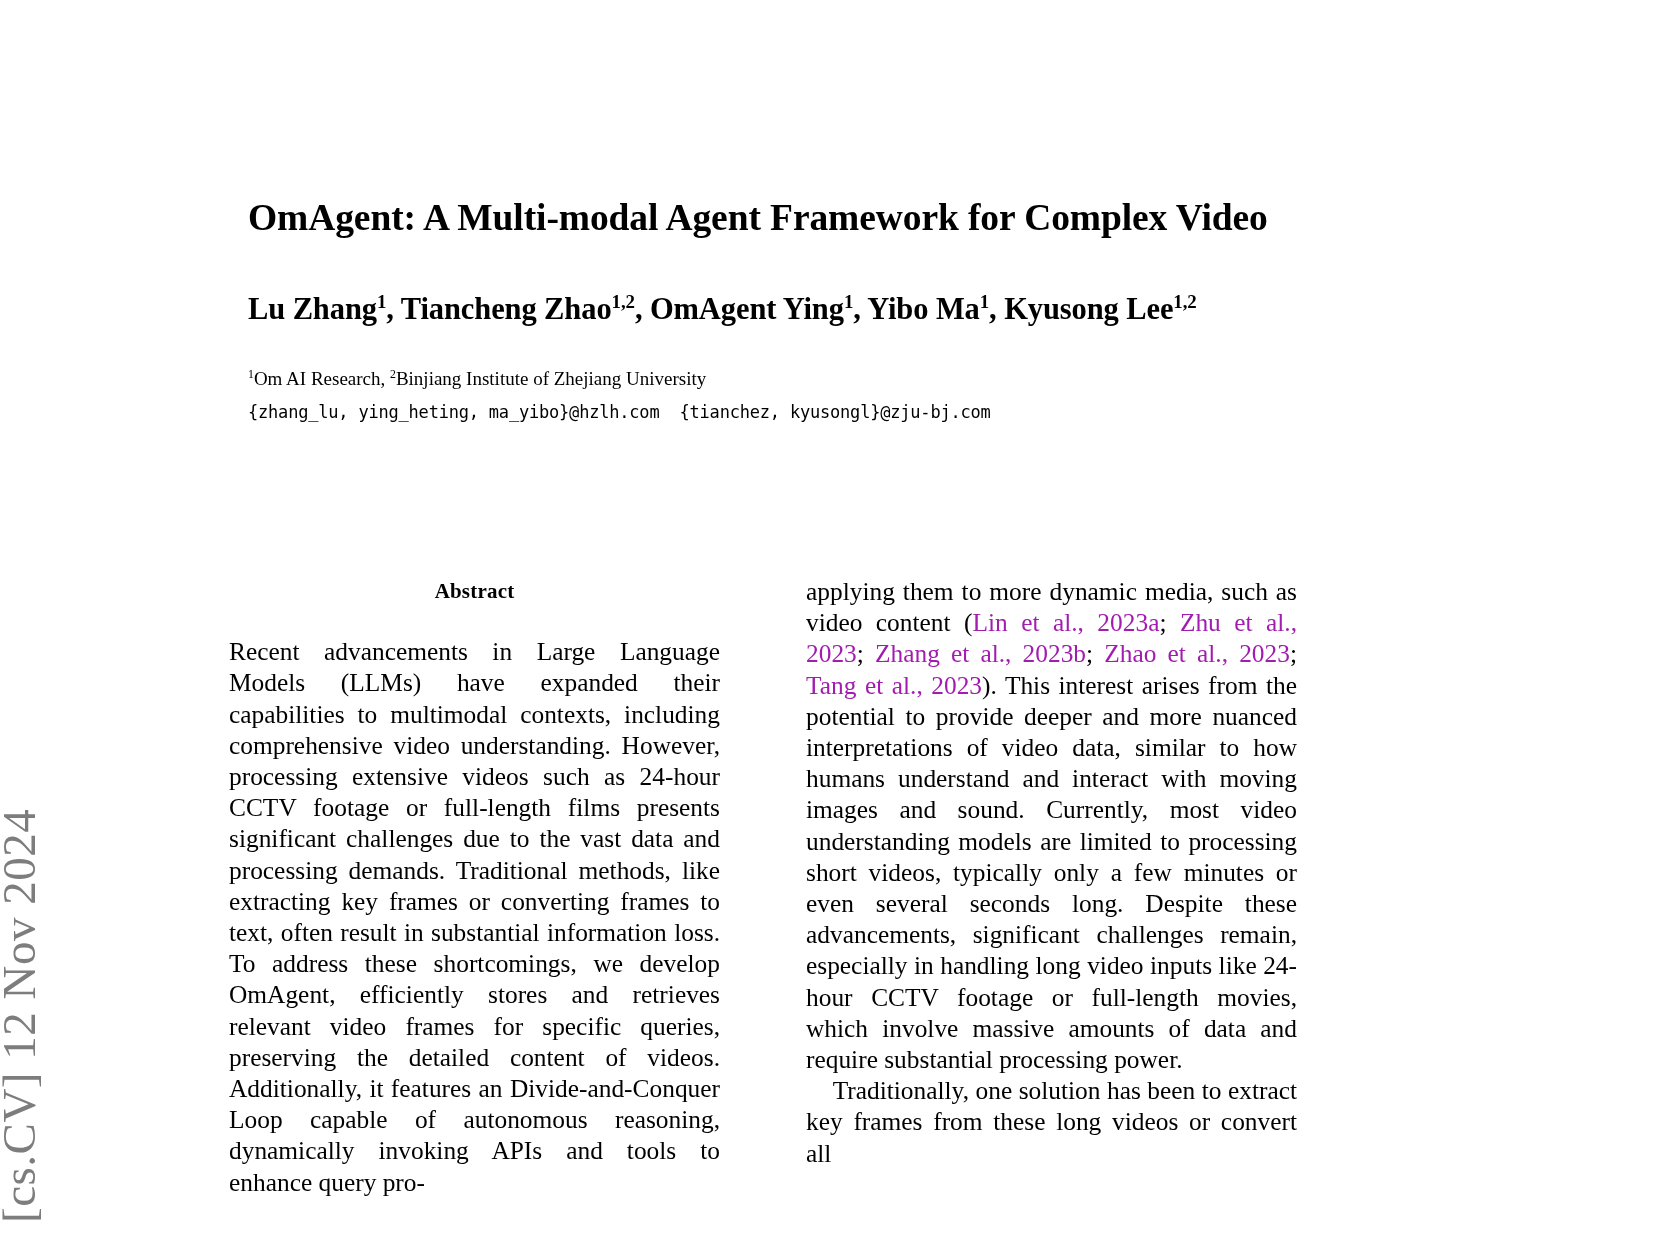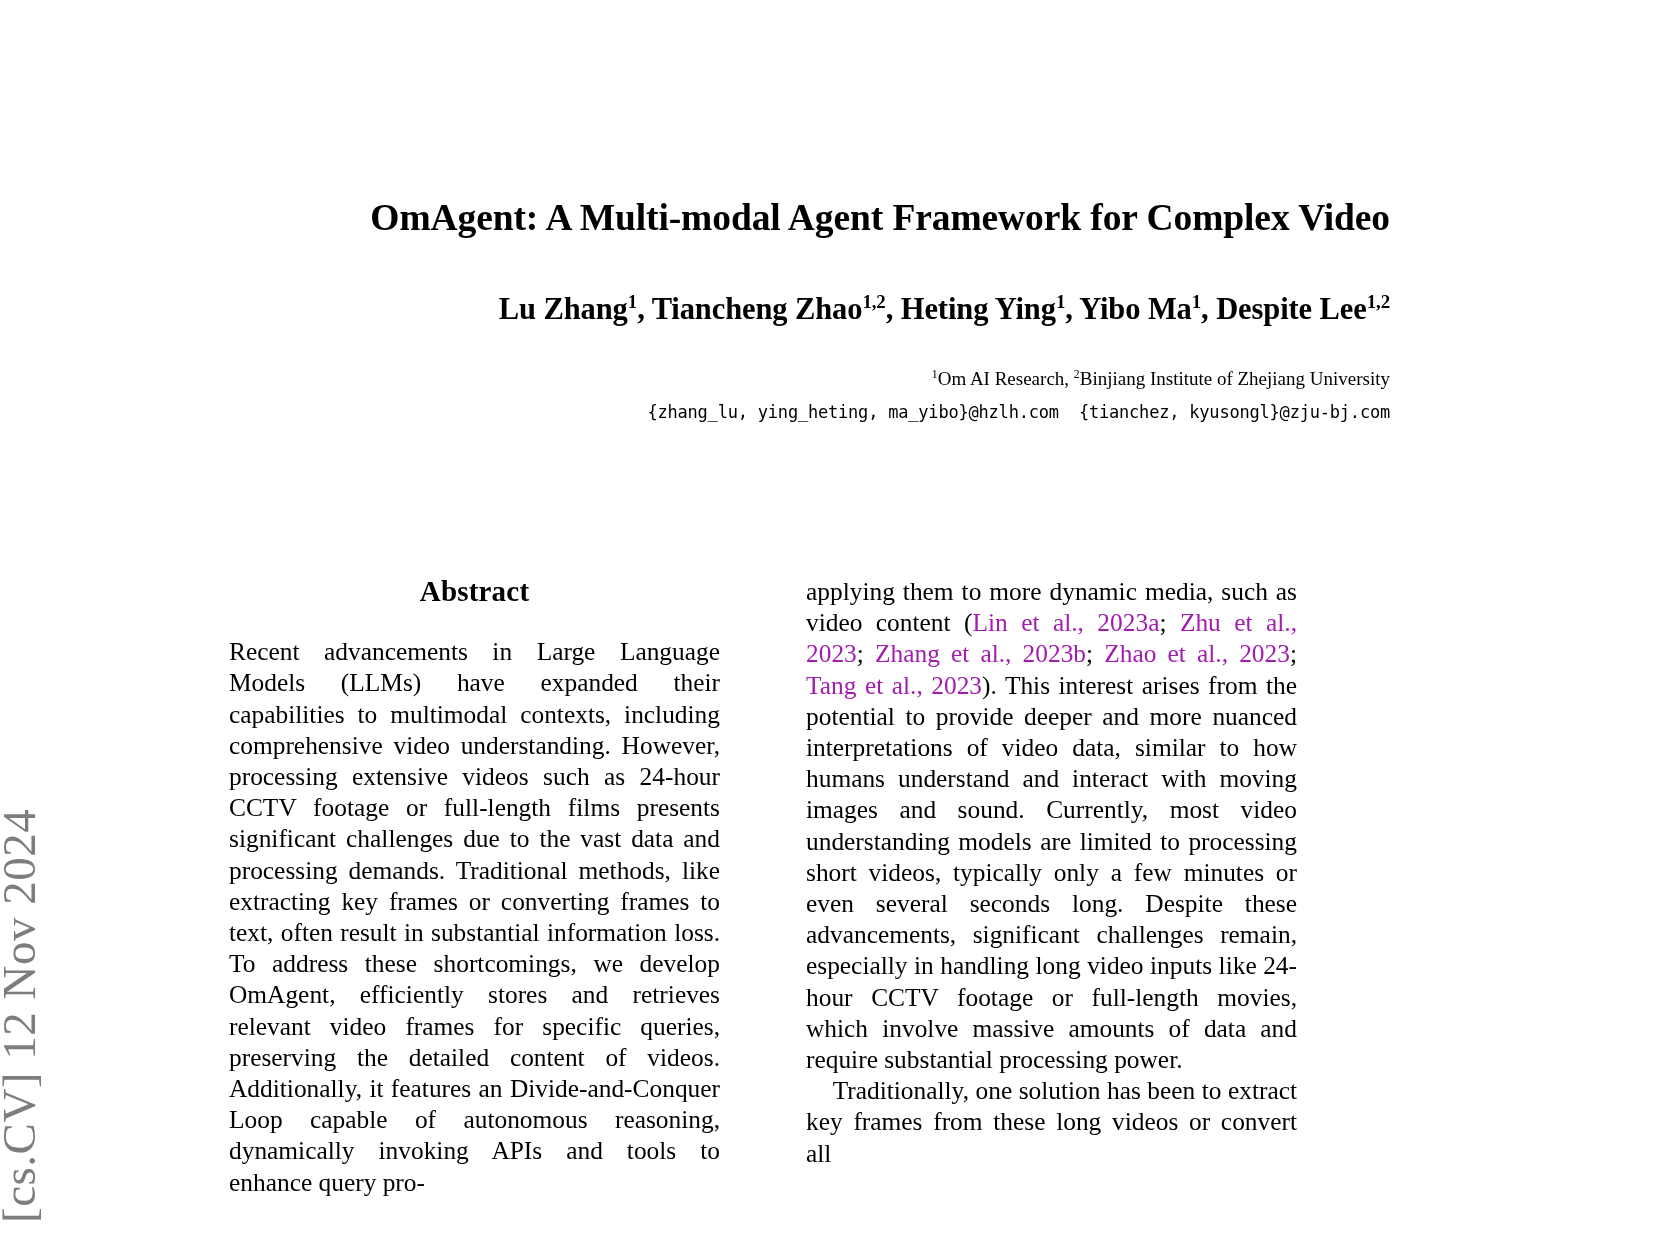--- a/index.html
+++ b/index.html
@@ -44,24 +44,24 @@
     position: absolute;
     left: 0;
     top: 0;
     width: 1654px;
     height: 1241px;
   }
 
   
   #title-block {
     position: absolute;
-    left: 230px;
+    left: 248px;
     top: 196px;
     width: 1160px;
-    text-align: right;
+    text-align: left;
   }
   #paper-title {
     font-size: 37.5px;
     font-weight: bold;
     line-height: 1.18;
     letter-spacing: -0.1px;
     margin: 0;
   }
   #author-line {
     margin-top: 52px;
@@ -102,21 +102,21 @@
     font-size: 25.4px;
     line-height: 31.2px;
     text-align: justify;
     text-justify: inter-word;
   }
   #left-column  { left: 0px; }
   #right-column { left: 577px; }
 
   #abstract-heading {
     text-align: center;
-    font-size: 29px;
+    font-size: 21px;
     font-weight: bold;
     margin: 0 0 29px 0;
     letter-spacing: 0.2px;
   }
   .para {
     margin: 0;
     text-align: justify;
     hyphens: manual;
   }
   .para + .para { text-indent: 1.05em; }
@@ -130,21 +130,21 @@
   <div id="arxiv-stamp">
     <div class="vtext">[cs.CV]  12 Nov 2024</div>
   </div>
 
   <div id="title-block">
 
     <h1 id="paper-title">
       <span>OmAgent: A Multi-modal Agent Framework for Complex Video</span><br>
     </h1>
 
-    <div id="author-line"><span>Lu Zhang</span><sup>1</sup><span>, </span><span>Tiancheng Zhao</span><sup>1,2</sup><span>, </span><span>Heting Ying</span><sup>1</sup><span>, </span><span>Yibo Ma</span><sup>1</sup><span>, </span><span>Despite Lee</span><sup>1,2</sup></div>
+    <div id="author-line"><span>Lu Zhang</span><sup>1</sup><span>, </span><span>Tiancheng Zhao</span><sup>1,2</sup><span>, </span><span>OmAgent Ying</span><sup>1</sup><span>, </span><span>Yibo Ma</span><sup>1</sup><span>, </span><span>Kyusong Lee</span><sup>1,2</sup></div>
 
     <div id="affiliation-line"><sup>1</sup><span>Om AI Research, </span><sup>2</sup><span>Binjiang Institute of Zhejiang University</span></div>
 
     <div id="email-line"><span>{zhang_lu, ying_heting, ma_yibo}@hzlh.com</span><span>  </span><span>{tianchez, kyusongl}@zju-bj.com</span></div>
 
   </div>
 
   <div id="columns">
 
     <div class="column" id="left-column">

